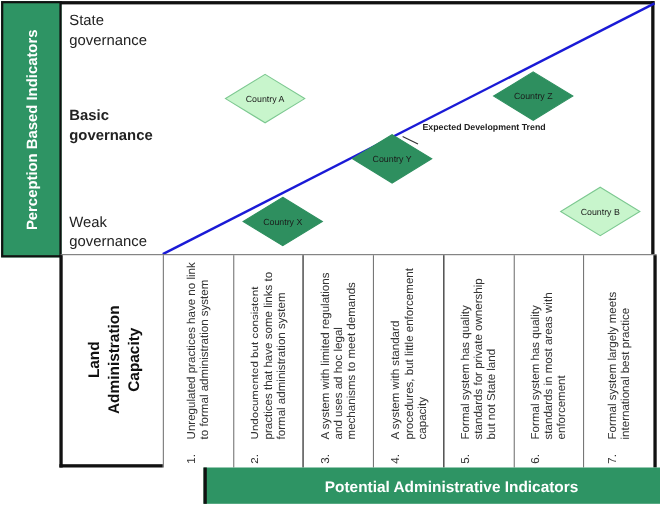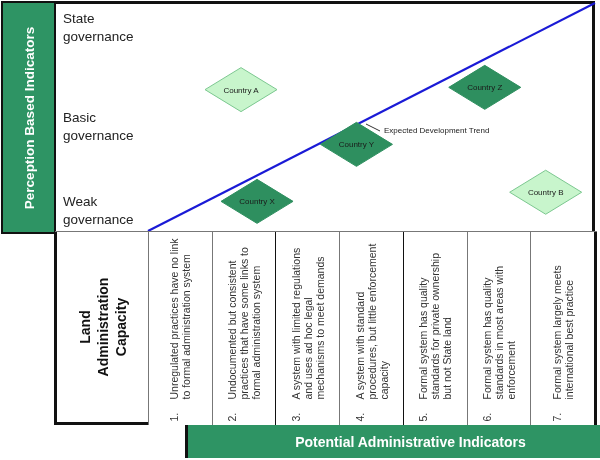--- a/index.html
+++ b/index.html
@@ -13,33 +13,33 @@
   #divider-h { left:55px; top:231px; width:542px; height:1px; background:#777; }
   #bottom-left-box { left:54px; top:232px; width:94px; height:193px; border-left:3px solid #111; border-bottom:3px solid #111; box-sizing:border-box; }
   #bottom-left-box .vtext { position:absolute; left:50%; top:50%; transform:translate(-50%,-50%) rotate(-90deg); white-space:nowrap; color:#111; font-weight:bold; font-size:14px; text-align:center; line-height:18px; }
   #columns { left:148px; top:232px; width:449px; height:193px; display:flex; border-right:3px solid #111; box-sizing:border-box; }
   .col { flex:1; border-left:1px solid #777; position:relative; }
   .col .vtext { position:absolute; left:50%; top:50%; width:185px; transform:translate(-50%,-50%) rotate(-90deg); font-size:10.5px; line-height:12px; color:#333; display:flex; }
   .col .num { width:22px; flex:none; }
   .col .desc { flex:1; }
   #footer { left:146px; top:425px; width:451px; height:33px; background:#2e9464; border-left:3px solid #111; border-right:3px solid #111; box-sizing:border-box; display:flex; align-items:center; justify-content:center; color:#fff; font-weight:bold; font-size:14px;margin-left:39px; }
   .diamond-label { font-size:8px; fill:#1a1a1a; font-family:"Liberation Sans", sans-serif; }
-  #trend-label { left:384px; top:126px; font-size:8px; font-weight:normal; color:#222; }
+  #trend-label { left:384px; top:111px; font-size:8px; font-weight:bold; color:#222; }
 </style>
 </head>
 <body>
 
 <div id="left-label-box" class="abs">
   <span class="vtext">Perception Based Indicators</span>
 </div>
 
 <div id="plot-box" class="abs"></div>
 
 <div class="abs gov" style="top:10px;width:80px;">State governance</div>
-<div class="abs gov" style="top:109px;width:80px;">Basic governance</div>
+<div class="abs gov" style="top:96px;width:80px;font-weight:bold;">Basic governance</div>
 <div class="abs gov" style="top:193px;width:80px;">Weak governance</div>
 
 <svg id="plot-svg" class="abs" width="600" height="240">
   <line id="trend-line" x1="148" y1="231" x2="595" y2="3" stroke="#1a1ad6" stroke-width="2.2"></line>
   <line x1="366" y1="124" x2="380" y2="131" stroke="#333" stroke-width="1"></line>
   <g id="diamonds">
       <g>
         <polygon points="241.00714285714287,67.64000000000001 277.00714285714287,89.64000000000001 241.00714285714287,111.64000000000001 205.00714285714287,89.64000000000001" fill="#c8f5cc" stroke="#7cc890" stroke-width="1"></polygon>
         <text x="241.00714285714287" y="92.64000000000001" text-anchor="middle" class="diamond-label">Country A</text>
       </g>

